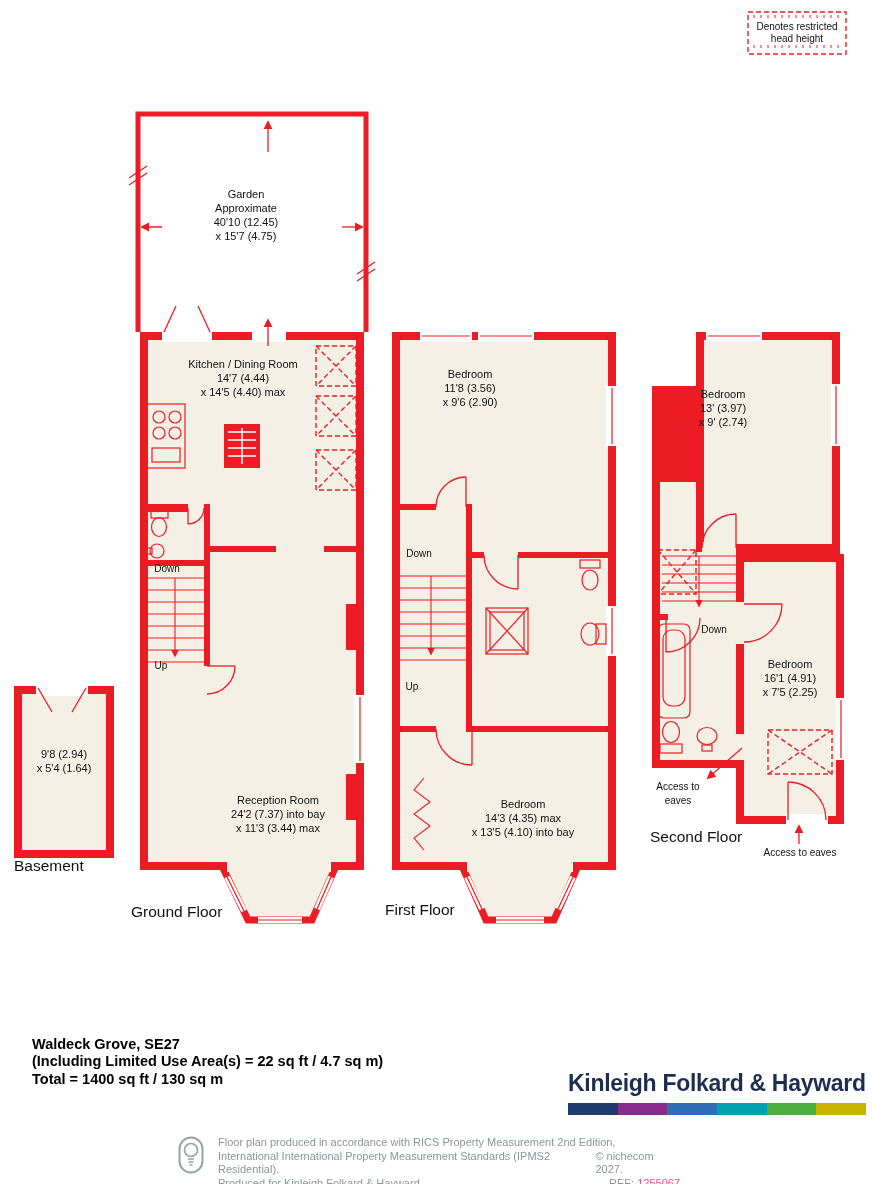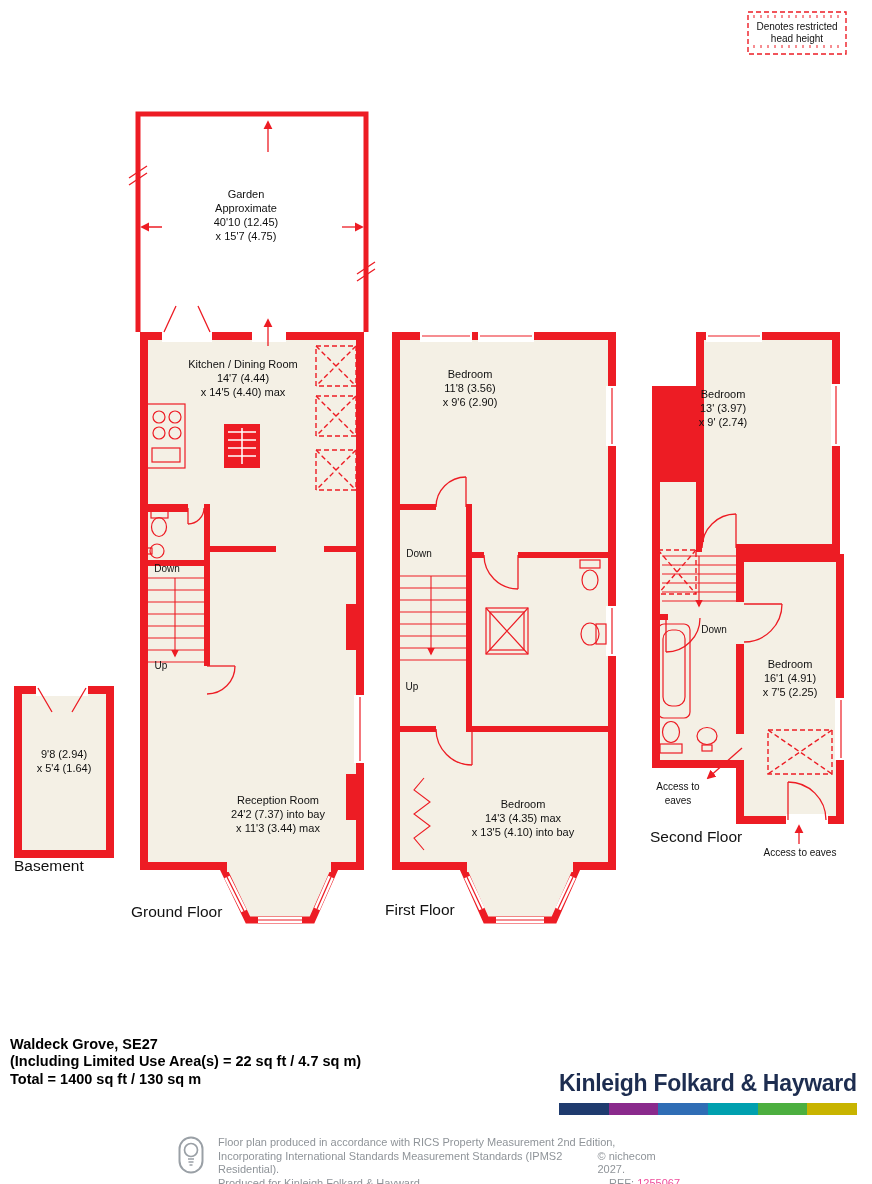--- a/index.html
+++ b/index.html
@@ -17,23 +17,23 @@
   .thin11{stroke:#ed1c24;stroke-width:1.1;fill:none;}
   .winw{stroke:#fff;stroke-width:6;fill:none;}
   .winr{stroke:#ed1c24;stroke-width:1.2;fill:none;}
   .dashbox{stroke:#ed1c24;stroke-width:1.4;stroke-dasharray:5 3;fill:none;}
   .hatch{stroke:#ed1c24;stroke-width:1;stroke-dasharray:3 3;fill:none;}
   .fix{stroke:#ed1c24;stroke-width:1.2;fill:none;}
   .cream{fill:#f4f0e5;stroke:none;}
   .whitefill{fill:#fff;stroke:none;}
 
   .addr{position:absolute;left:10px;top:1036px;color:#000;}
-  .a-bold{font-weight:bold;font-size:14.5px;line-height:17.3px;}
+  .a-bold{font-weight:bold;font-size:14.5px;line-height:17.3px;margin-left:22px;}
   .a-note{font-size:10.5px;margin-top:3px;color:#222;}
-  .brand{position:absolute;right:15px;top:1070px;width:298px;}
+  .brand{position:absolute;right:6px;top:1070px;width:298px;}
   .brand-name{font-weight:bold;font-size:23px;color:#1d2d50;letter-spacing:-0.3px;white-space:nowrap;}
   .brand-bars{display:flex;height:12px;margin-top:6px;width:100%;}
   .brand-bar{flex:1;height:100%;}
   .disc{position:absolute;left:178px;top:1136px;display:flex;align-items:flex-start;}
   .disc-text{margin-left:14px;width:462px;font-size:11px;line-height:13.6px;color:#8f9499;}
   .disc-row{display:flex;justify-content:space-between;}
   .ref-num{color:#ee4d9b;}
 </style>
 </head>
 <body>
@@ -347,21 +347,21 @@
 
 <div class="disc">
   <svg width="26" height="38" viewBox="0 0 26 38">
     <rect x="1.5" y="1.5" width="23" height="35" rx="11.5" fill="none" stroke="#9aa0a6" stroke-width="2"></rect>
     <circle cx="13" cy="14" r="6.5" fill="none" stroke="#9aa0a6" stroke-width="1.7"></circle>
     <path d="M10 23 H16 M10.5 26 H15.5 M11.5 29 H14.5" stroke="#9aa0a6" stroke-width="1.5" fill="none"></path>
   </svg>
   <div class="disc-text">
     <div>Floor plan produced in accordance with RICS Property Measurement 2nd Edition,</div>
     <div class="disc-row">
-      <span>Incorporating International Standards Measurement Standards (IPMS2 Residential).</span>
+      <span>International International Property Measurement Standards (IPMS2 Residential).</span>
       <span>© nichecom 2027.</span>
     </div>
     <div class="disc-row">
       <span>Produced for Kinleigh Folkard &amp; Hayward.</span>
       <span><span>REF:</span>&nbsp;<span class="ref-num">1255067</span></span>
     </div>
   </div>
 </div>
 
 </div>

